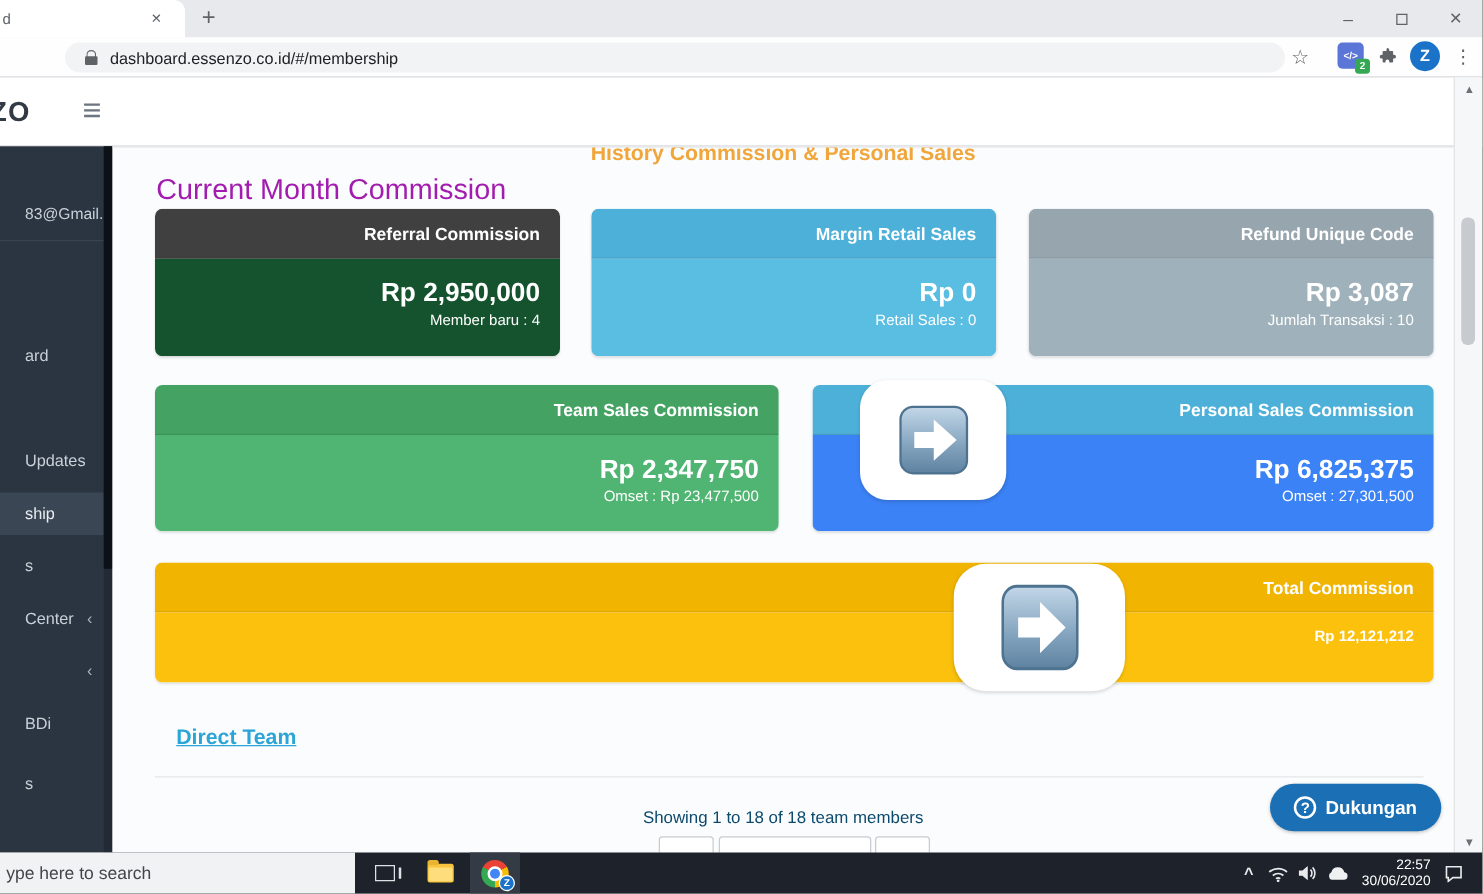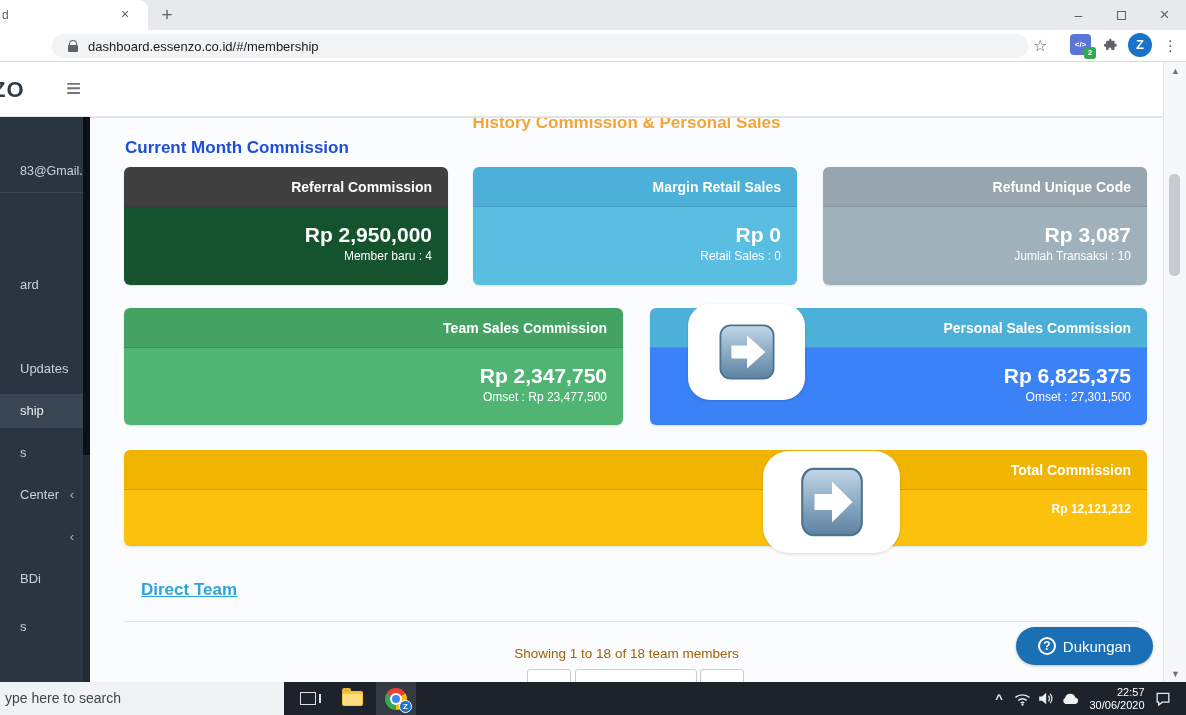--- a/index.html
+++ b/index.html
@@ -40,45 +40,45 @@
   .si { position:absolute; left:0; width:83px; height:32px; color:#c9d1d8; font-size:13px; line-height:32px; padding-left:20px; white-space:nowrap; cursor:pointer; }
   .si.email { font-size:12.5px; border-bottom:1px solid #3a444f; height:40px; line-height:36px; }
   .si.active { background:#3a4653; width:83px; height:34px; line-height:34px; color:#e8edf1; }
   .si .chev { position:absolute; right:9px; top:0; font-size:13px; color:#aab3bb; }
   .sb-scrolltrack { position:absolute; right:0; top:0; width:7px; height:565px; background:#222b35; }
   .sb-scrollthumb { position:absolute; right:0; top:0; width:7px; height:338px; background:#0c1117; }
 
   
   .content { position:absolute; left:90px; top:117px; width:1073px; height:565px; background:#fbfcfd; border-top:1px solid #e0e2e4; overflow:hidden; }
   .page-title { position:absolute; left:0; top:-5px; width:100%; text-align:center; font-size:17px; font-weight:600; color:#f0a63a; }
-  .section-title { position:absolute; left:35px; top:20px; font-size:17px; font-weight:bold; color:#1d4ed8; }
+  .section-title { position:absolute; left:35px; top:20px; font-size:23px; font-weight:normal; color:#a21caf; }
 
   .card { position:absolute; border-radius:6px; overflow:hidden; box-shadow:0 1px 2px rgba(0,0,0,.12); }
   .card .hd { height:40px; line-height:40px; text-align:right; padding-right:16px; color:#fff; font-size:14px; font-weight:bold; border-bottom:1px solid rgba(0,0,0,.10); }
   .card .bd { position:absolute; left:0; right:0; top:40px; bottom:0; text-align:right; padding-right:16px; color:#fff; }
   .card .val { font-size:21px; font-weight:bold; margin-top:16px; }
   .card .sub { font-size:12px; margin-top:2px; }
   .card.referral .hd { background:#404040; } .card.referral .bd { background:#14532d; }
   .card.margin .hd   { background:#4db0d8; } .card.margin .bd   { background:#5abde2; }
   .card.refund .hd   { background:#96a5ae; } .card.refund .bd   { background:#9fb1ba; }
   .card.team .hd     { background:#44a363; } .card.team .bd     { background:#50b572; }
   .card.personal .hd { background:#4db0d8; } .card.personal .bd { background:#3b82f6; }
   .card.total .hd    { background:#f1b400; } .card.total .bd    { background:#fbc10c; }
   .card.total .val   { font-size:12px; margin-top:12px; }
 
   .sticker { position:absolute; background:#fff; border-radius:22px; display:flex; align-items:center; justify-content:center; box-shadow:0 1px 3px rgba(0,0,0,.15); }
 
   .direct-team { position:absolute; left:51px; top:462px; font-size:17px; font-weight:600; color:#2aa5d6; text-decoration:underline; cursor:pointer; }
   .divider { position:absolute; left:34px; top:503px; width:1015px; height:1px; background:#e4e6e8; }
-  .showing { position:absolute; left:0; top:528px; width:100%; text-align:center; font-size:13.5px; color:#a16207; }
+  .showing { position:absolute; left:0; top:528px; width:100%; text-align:center; font-size:13.5px; color:#0c4a6e; }
   .pagebox { position:absolute; top:551px; height:22px; background:#fff; border:1px solid #c8ccd0; border-radius:3px; cursor:pointer; }
 
   .dukungan { position:absolute; left:926px; top:509px; width:137px; height:38px; background:#1a6fb5; border-radius:19px; display:flex; align-items:center; justify-content:center; gap:7px; cursor:pointer; box-shadow:0 1px 3px rgba(0,0,0,.25); }
   .dukungan .q { width:18px; height:18px; border:2px solid #fff; border-radius:50%; color:#fff; font-size:12px; font-weight:bold; text-align:center; line-height:15px; }
-  .dukungan .lbl { color:#fff; font-size:15px; font-weight:normal; }
+  .dukungan .lbl { color:#fff; font-size:15px; font-weight:bold; }
 
   
   .vscroll { position:absolute; left:1163px; top:62px; width:23px; height:620px; background:#f6f7f8; border-left:1px solid #e4e4e4; }
   .varrow { position:absolute; left:0; width:23px; text-align:center; font-size:9px; color:#6d7075; }
   .vthumb { position:absolute; left:5px; top:112px; width:11px; height:102px; background:#c7cbcf; border-radius:5px; }
 
   
   .taskbar { position:absolute; left:0; top:682px; width:1186px; height:33px; background:#1d222b; }
   .tb-search { position:absolute; left:0; top:0; width:284px; height:33px; background:#f1f2f3; color:#42464a; font-size:14px; line-height:33px; padding-left:5px; }
   .tb-btn { position:absolute; top:0; width:40px; height:33px; display:flex; align-items:center; justify-content:center; cursor:pointer; }

